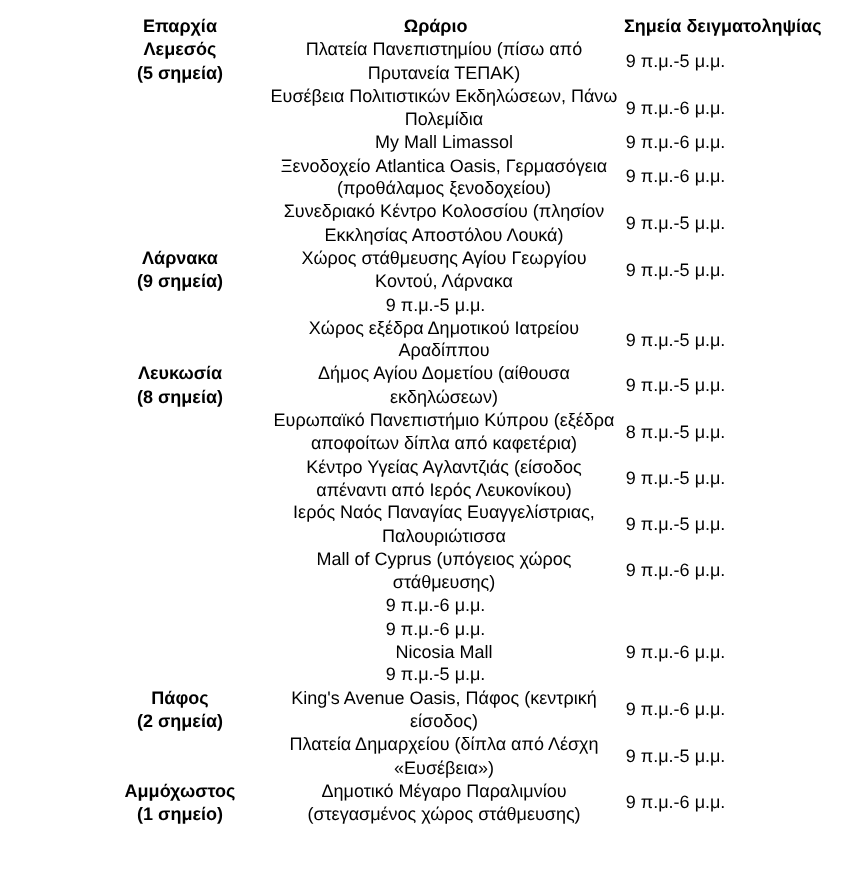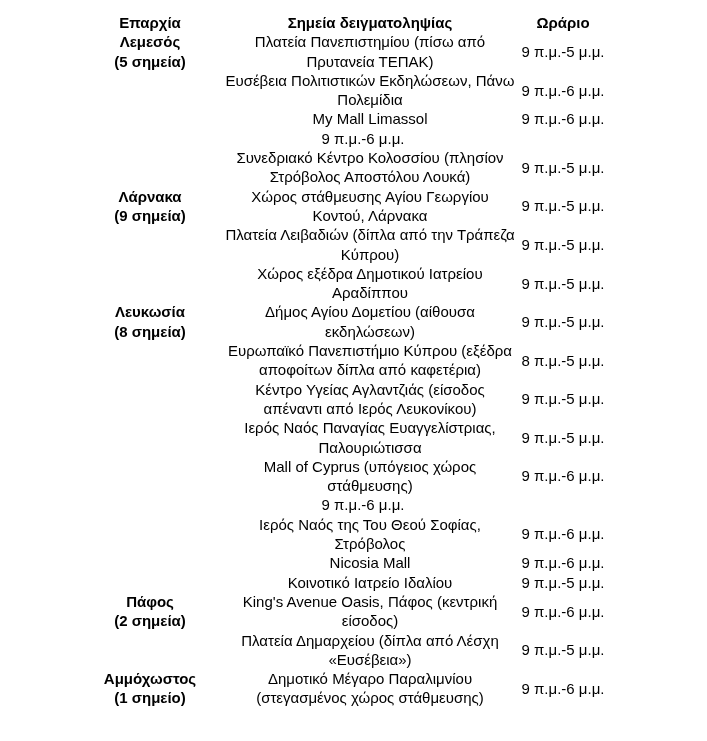--- a/index.html
+++ b/index.html
@@ -40,22 +40,22 @@
     font-weight: bold;
     white-space: nowrap;
   }
 </style>
 </head>
 <body>
 
 <div class="page">
   <div class="trow header-row">
     <div class="cell province">Επαρχία</div>
+    <div class="cell hours">Ωράριο</div>
     <div class="cell point">Σημεία δειγματοληψίας</div>
-    <div class="cell hours">Ωράριο</div>
   </div>
   <div id="rows-container">
       <div class="trow">
         <div class="cell province">Λεμεσός
 (5 σημεία)</div>
         <div class="cell point">Πλατεία Πανεπιστημίου (πίσω από
 Πρυτανεία ΤΕΠΑΚ)</div>
         <div class="cell hours">9 π.μ.-5 μ.μ.</div>
       </div>
       <div class="trow">
@@ -64,39 +64,39 @@
 Πολεμίδια</div>
         <div class="cell hours">9 π.μ.-6 μ.μ.</div>
       </div>
       <div class="trow">
         <div class="cell province"></div>
         <div class="cell point">My Mall Limassol</div>
         <div class="cell hours">9 π.μ.-6 μ.μ.</div>
       </div>
       <div class="trow">
         <div class="cell province"></div>
+        <div class="cell point">Ξενοδοχείο Atlantica Oasis, Γερμασόγεια
+(προθάλαμος ξενοδοχείου)</div>
         <div class="cell hours">9 π.μ.-6 μ.μ.</div>
       </div>
       <div class="trow">
         <div class="cell province"></div>
         <div class="cell point">Συνεδριακό Κέντρο Κολοσσίου (πλησίον
-Στρόβολος Αποστόλου Λουκά)</div>
+Εκκλησίας Αποστόλου Λουκά)</div>
         <div class="cell hours">9 π.μ.-5 μ.μ.</div>
       </div>
       <div class="trow">
         <div class="cell province">Λάρνακα
 (9 σημεία)</div>
         <div class="cell point">Χώρος στάθμευσης Αγίου Γεωργίου
 Κοντού, Λάρνακα</div>
         <div class="cell hours">9 π.μ.-5 μ.μ.</div>
       </div>
       <div class="trow">
         <div class="cell province"></div>
-        <div class="cell point">Πλατεία Λειβαδιών (δίπλα από την Τράπεζα
-Κύπρου)</div>
         <div class="cell hours">9 π.μ.-5 μ.μ.</div>
       </div>
       <div class="trow">
         <div class="cell province"></div>
         <div class="cell point">Χώρος εξέδρα Δημοτικού Ιατρείου
 Αραδίππου</div>
         <div class="cell hours">9 π.μ.-5 μ.μ.</div>
       </div>
       <div class="trow">
         <div class="cell province">Λευκωσία
@@ -128,32 +128,29 @@
         <div class="cell point">Mall of Cyprus (υπόγειος χώρος
 στάθμευσης)</div>
         <div class="cell hours">9 π.μ.-6 μ.μ.</div>
       </div>
       <div class="trow">
         <div class="cell province"></div>
         <div class="cell hours">9 π.μ.-6 μ.μ.</div>
       </div>
       <div class="trow">
         <div class="cell province"></div>
-        <div class="cell point">Ιερός Ναός της Του Θεού Σοφίας,
-Στρόβολος</div>
         <div class="cell hours">9 π.μ.-6 μ.μ.</div>
       </div>
       <div class="trow">
         <div class="cell province"></div>
         <div class="cell point">Nicosia Mall</div>
         <div class="cell hours">9 π.μ.-6 μ.μ.</div>
       </div>
       <div class="trow">
         <div class="cell province"></div>
-        <div class="cell point">Κοινοτικό Ιατρείο Ιδαλίου</div>
         <div class="cell hours">9 π.μ.-5 μ.μ.</div>
       </div>
       <div class="trow">
         <div class="cell province">Πάφος
 (2 σημεία)</div>
         <div class="cell point">King's Avenue Oasis, Πάφος (κεντρική
 είσοδος)</div>
         <div class="cell hours">9 π.μ.-6 μ.μ.</div>
       </div>
       <div class="trow">

